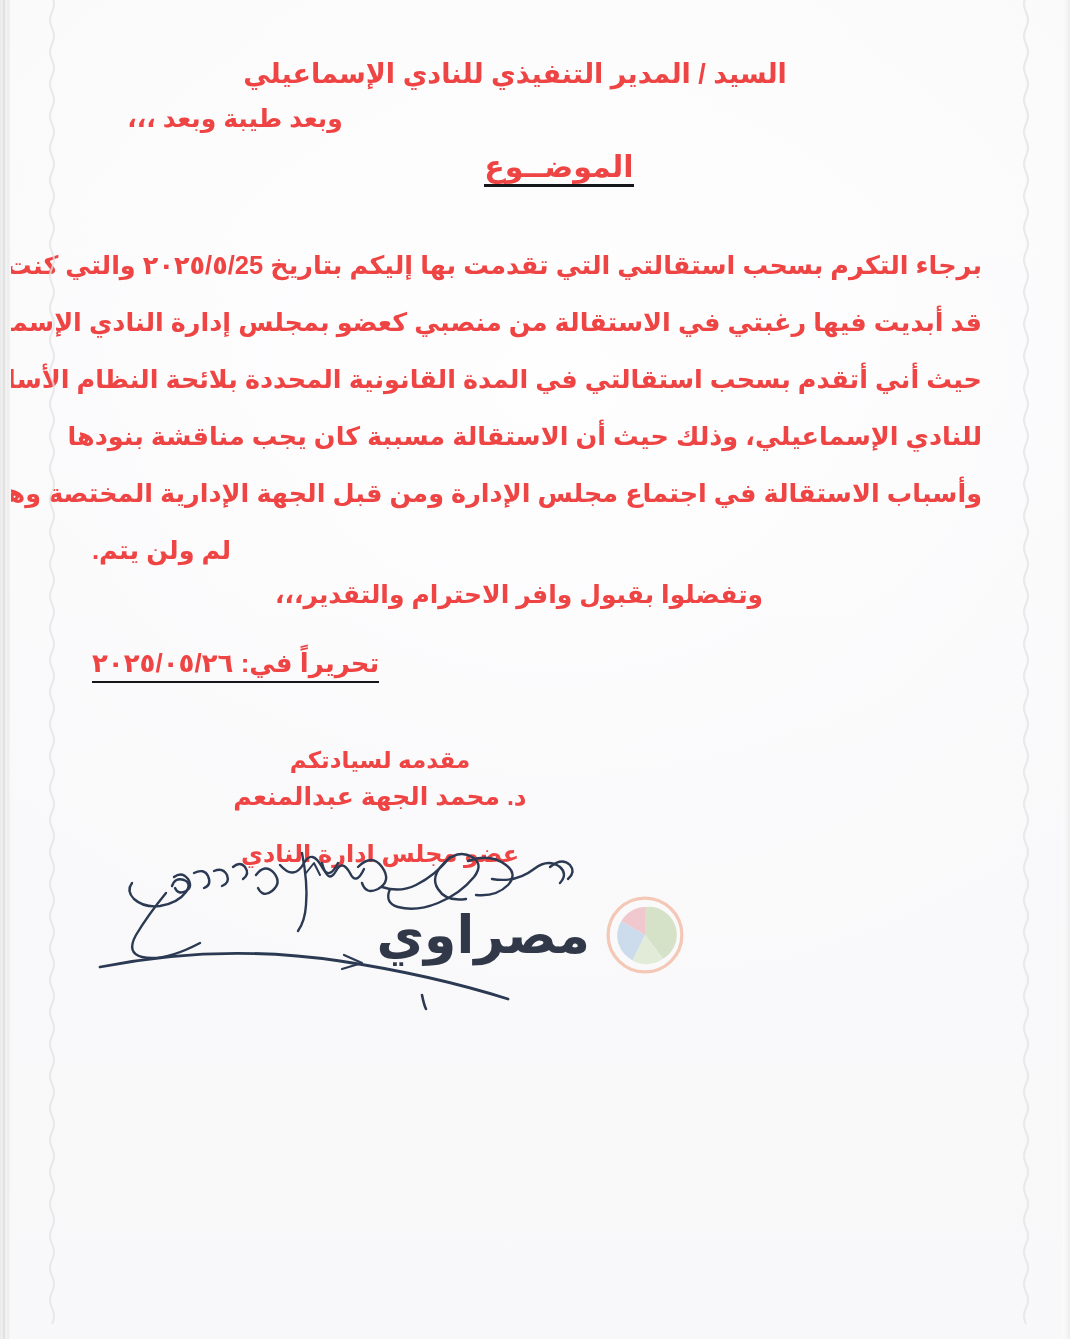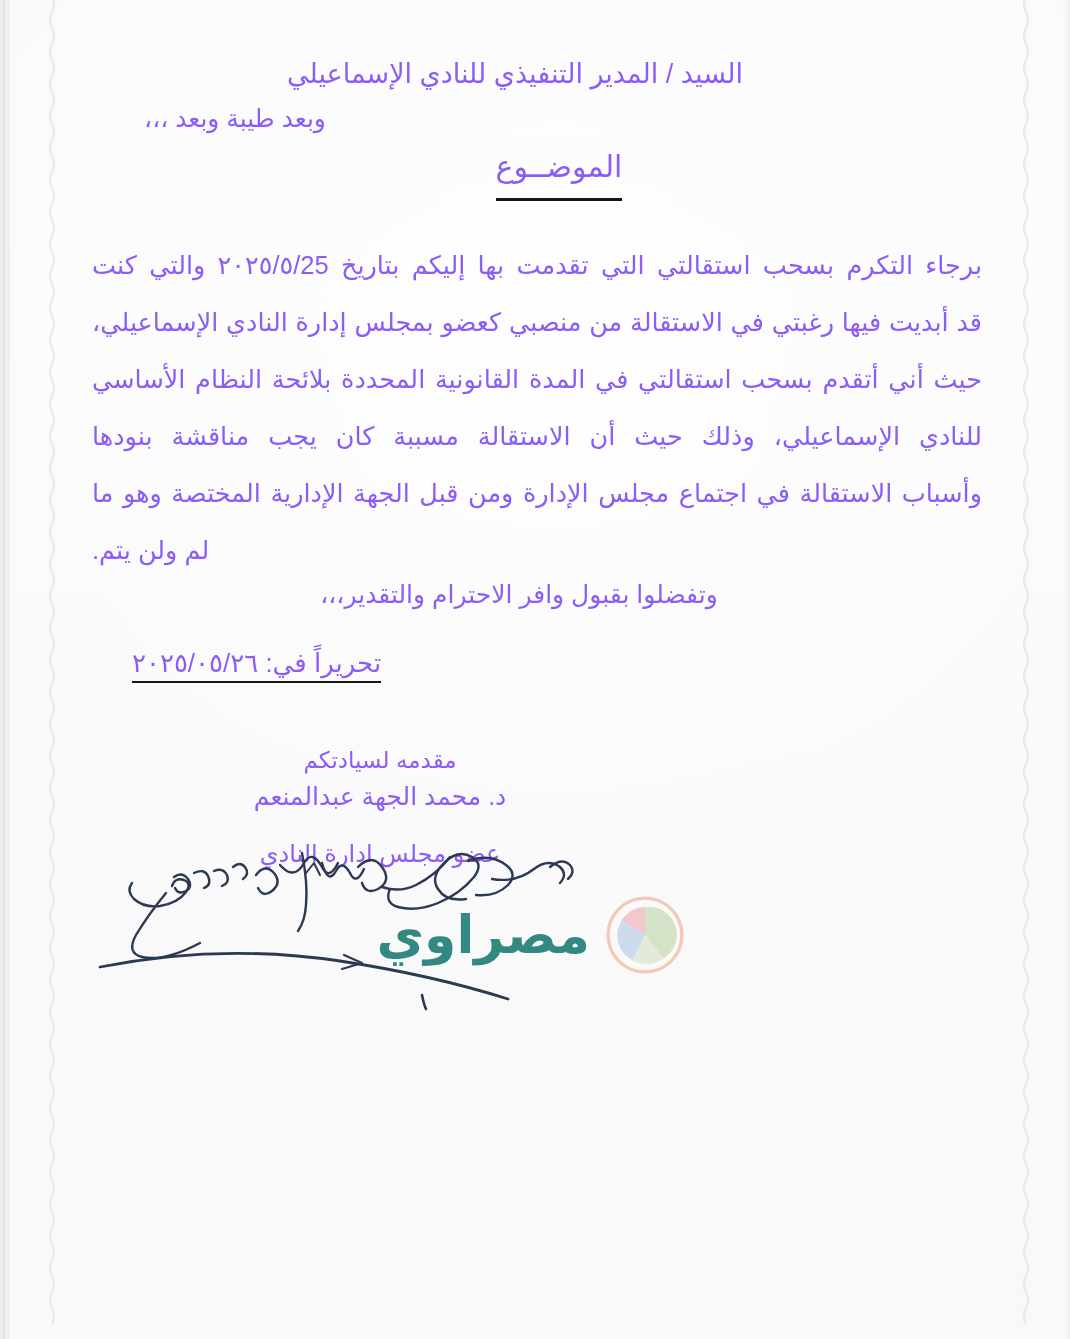--- a/index.html
+++ b/index.html
@@ -57,22 +57,22 @@
 
   
   .content {
     position: absolute;
     inset: 0;
     z-index: 3;
     color: #15161a;
   }
 
   .doc-text {
-    font-weight: normal;
-    color: #8b5cf6;
+    font-weight: bold;
+    color: #ef4444;
   }
 
   .header-line {
     position: absolute;
     top: 58px;
     right: 72px;
     left: 72px;
     text-align: center;
     font-size: 27px;
     letter-spacing: 0px;
@@ -92,21 +92,21 @@
     position: absolute;
     top: 149px;
     left: 0;
     right: 0;
     text-align: center;
   }
   .subject {
     display: inline-block;
     font-size: 30px;
     border-bottom: 3px solid #16171b;
-    padding-bottom: 14px;
+    padding-bottom: 0;
     line-height: 1.18;
     margin-left: 48px;
   }
 
   .body-block {
     position: absolute;
     top: 237px;
     right: 88px;
     width: 890px;
     font-size: 25.5px;
@@ -139,21 +139,20 @@
     width: 890px;
     text-align: left;
     padding-left: 88px;
   }
   .date-line {
     display: inline-block;
     font-size: 26px;
     border-bottom: 2.5px solid #15161a;
     padding-bottom: 2px;
     direction: rtl;
-    margin-left: 40px;
   }
 
   .signature-block {
     position: absolute;
     top: 742px;
     left: 0;
     width: 760px;
     text-align: center;
     font-size: 24px;
     line-height: 36px;
@@ -182,21 +181,21 @@
     height: 100px;
     z-index: 2;
     display: flex;
     align-items: center;
     gap: 14px;
     pointer-events: none;
   }
   .watermark-text {
     font-size: 52px;
     font-weight: bold;
-    color: #0f766e;
+    color: #0f172a;
     opacity: 0.85;
     line-height: 1;
     letter-spacing: -1px;
   }
   .watermark-logo {
     width: 82px;
     height: 82px;
     flex: 0 0 82px;
     opacity: 0.55;
   }

